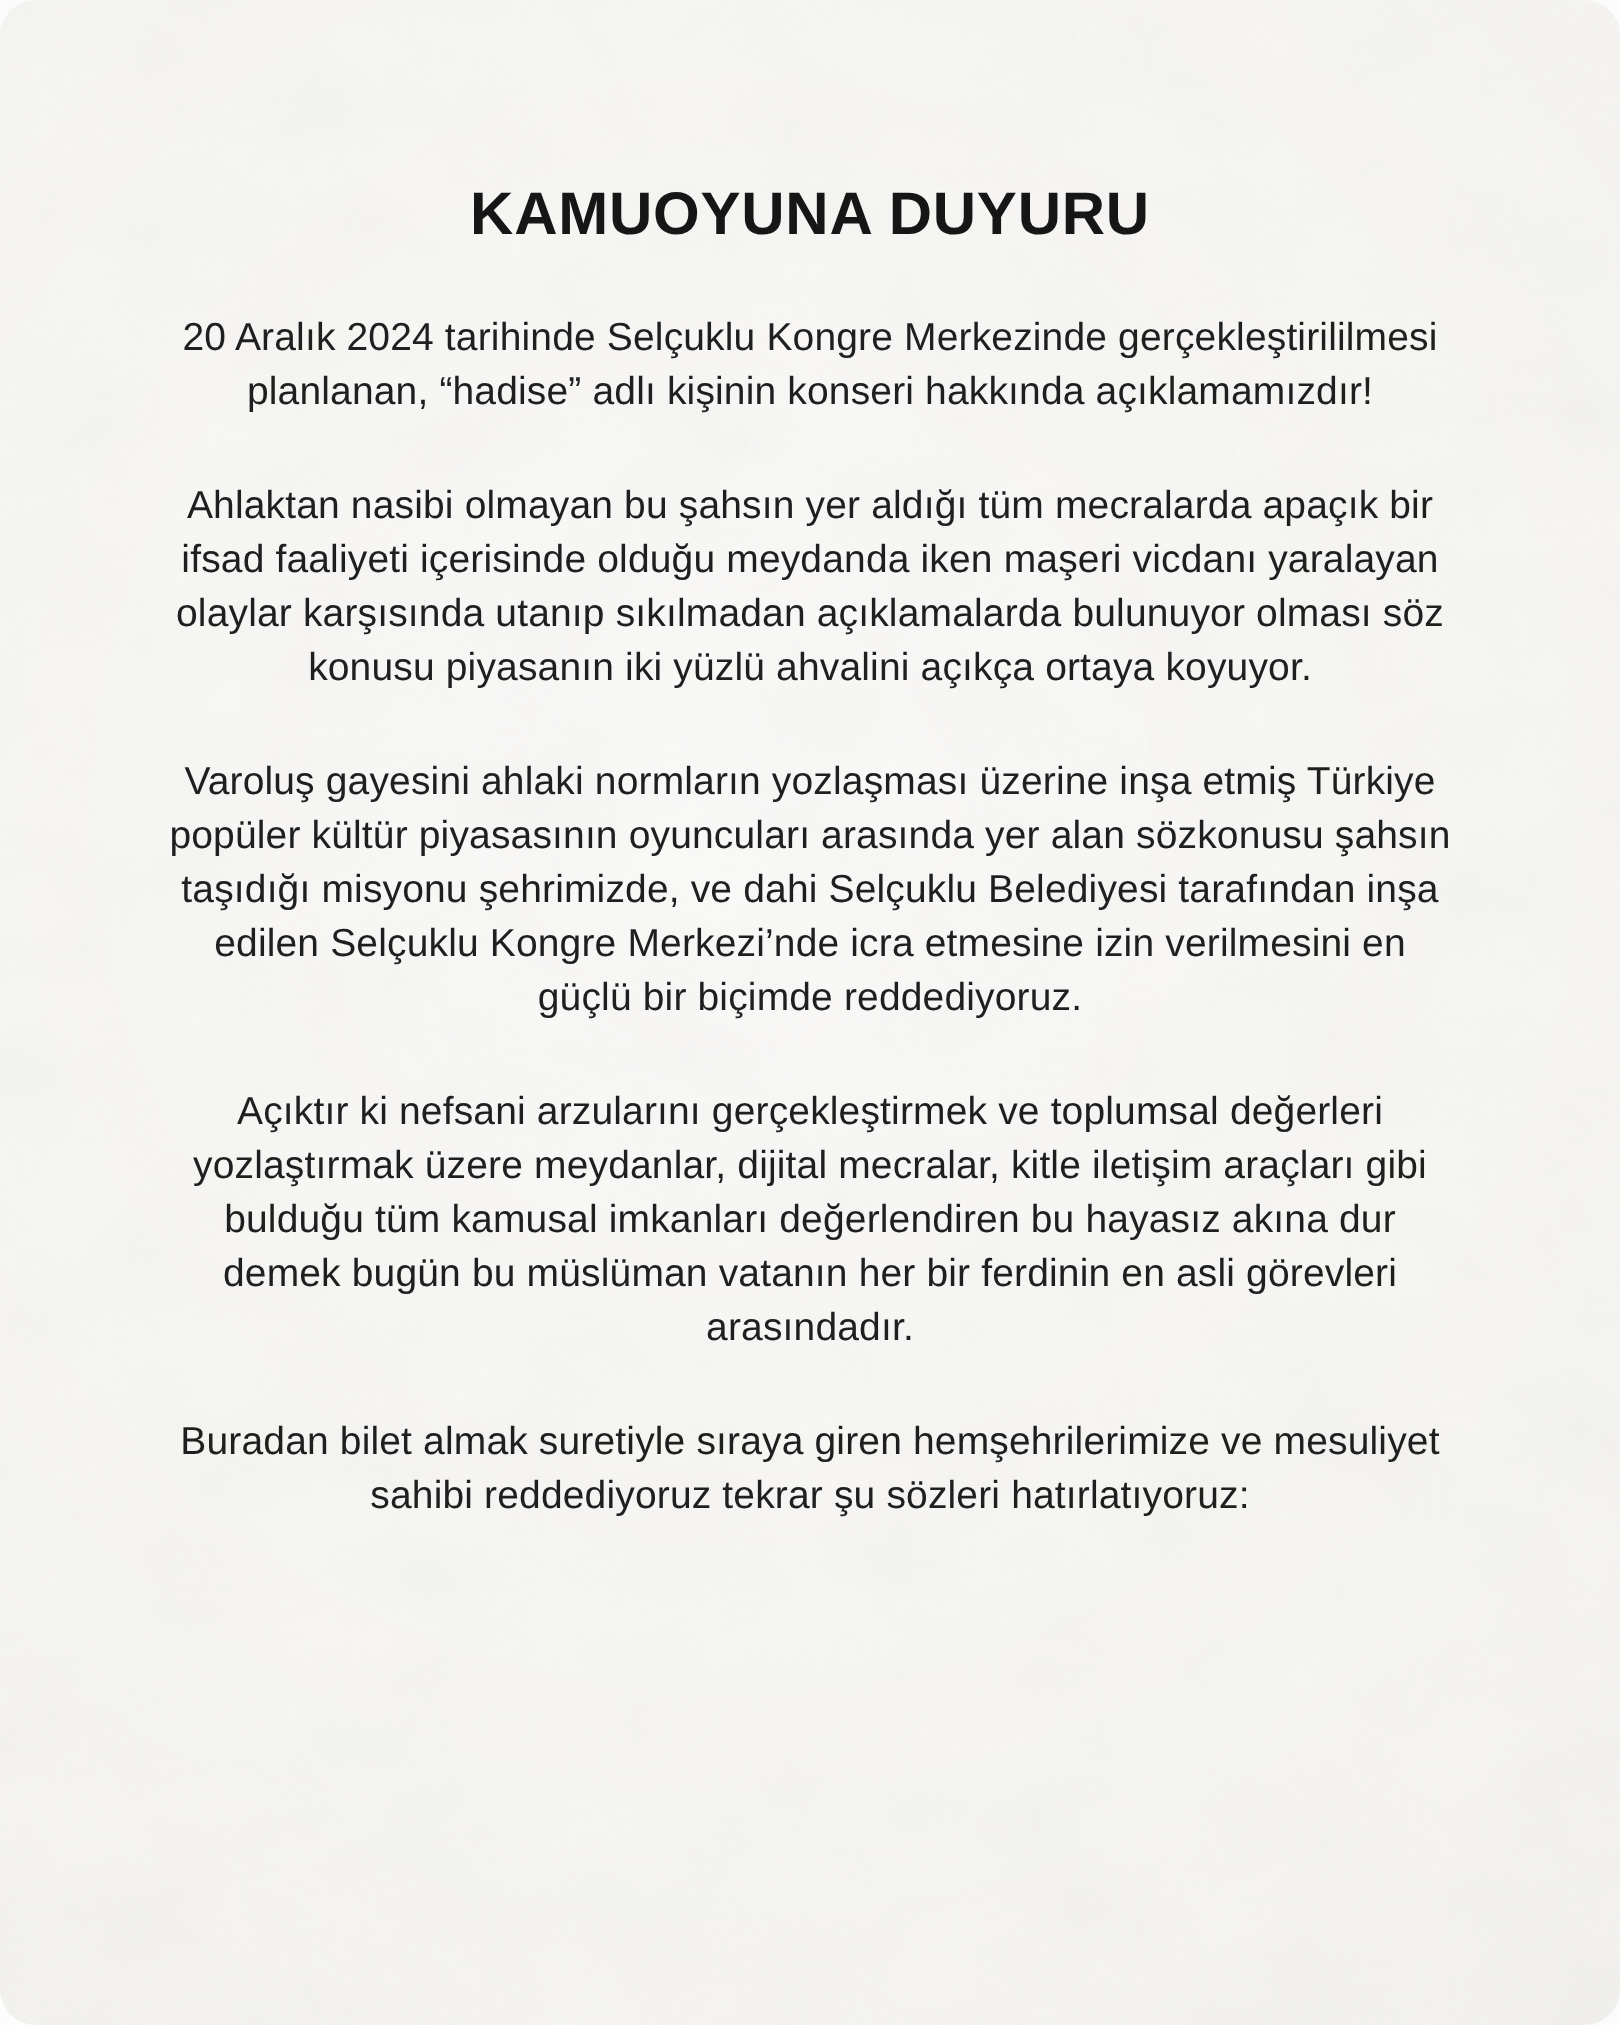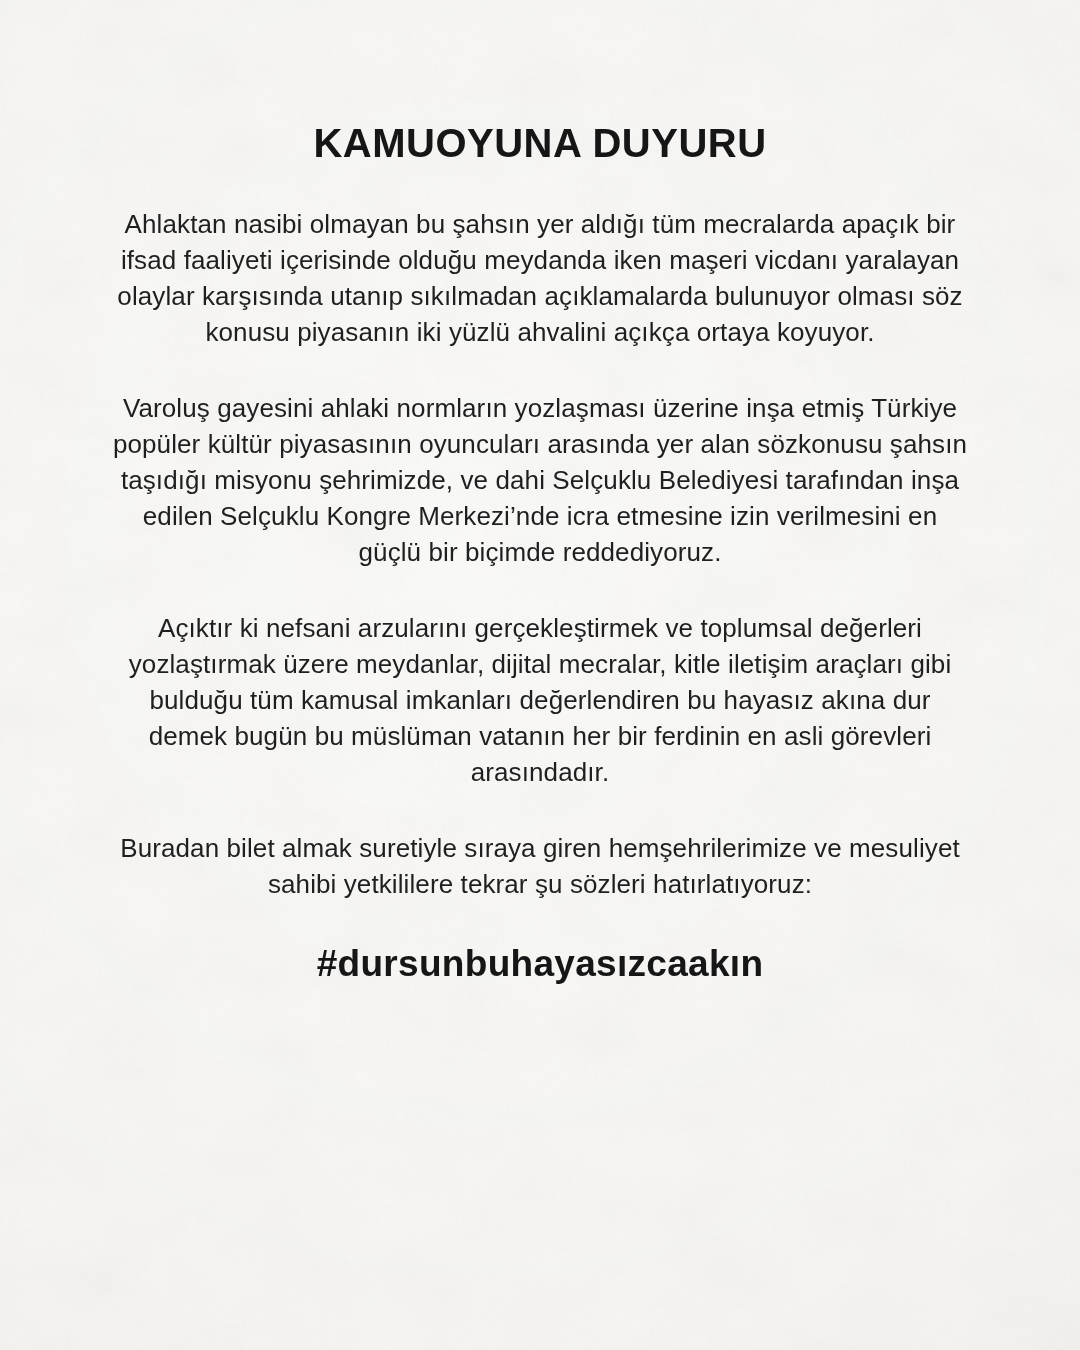--- a/index.html
+++ b/index.html
@@ -14,20 +14,21 @@
   }
   .poster {
     position: relative;
     width: 1080px;
     height: 1350px;
     background: var(--paper_base, #f6f5f2);
     background-image: radial-gradient(ellipse 120% 100% at 45% 40%,
                       rgba(255,255,255,0.55) 0%,
                       rgba(255,255,255,0.0) 60%,
                       rgba(60,60,55,0.05) 100%);
+    border-radius: 24px;
   }
   .texture {
     position: absolute;
     inset: 0;
     display: block;
     pointer-events: none;
   }
   .content {
     position: relative;
     z-index: 2;
@@ -83,26 +84,26 @@
       <feColorMatrix type="saturate" values="0"></feColorMatrix>
     </filter>
     <rect width="100%" height="100%" filter="url(#blotch)" opacity="0.05"></rect>
     <rect width="100%" height="100%" filter="url(#grain)" opacity="0.04"></rect>
   </svg>
 
   <div class="content">
 
     <h1 class="title">KAMUOYUNA DUYURU</h1>
 
+    <p class="para">20 Aralık 2024 tarihinde Selçuklu Kongre Merkezinde gerçekleştirililmesi planlanan, “hadise” adlı kişinin konseri hakkında açıklamamızdır!</p>
 
     <p class="para">Ahlaktan nasibi olmayan bu şahsın yer aldığı tüm mecralarda apaçık bir ifsad faaliyeti içerisinde olduğu meydanda iken maşeri vicdanı yaralayan olaylar karşısında utanıp sıkılmadan açıklamalarda bulunuyor olması söz konusu piyasanın iki yüzlü ahvalini açıkça ortaya koyuyor.</p>
 
     <p class="para">Varoluş gayesini ahlaki normların yozlaşması üzerine inşa etmiş Türkiye popüler kültür piyasasının oyuncuları arasında yer alan sözkonusu şahsın taşıdığı misyonu şehrimizde, ve dahi Selçuklu Belediyesi tarafından inşa edilen Selçuklu Kongre Merkezi’nde icra etmesine izin verilmesini en güçlü bir biçimde reddediyoruz.</p>
 
     <p class="para">Açıktır ki nefsani arzularını gerçekleştirmek ve toplumsal değerleri yozlaştırmak üzere meydanlar, dijital mecralar, kitle iletişim araçları gibi bulduğu tüm kamusal imkanları değerlendiren bu hayasız akına dur demek bugün bu müslüman vatanın her bir ferdinin en asli görevleri arasındadır.</p>
 
-    <p class="para">Buradan bilet almak suretiyle sıraya giren hemşehrilerimize ve mesuliyet sahibi yetkililere tekrar şu sözleri hatırlatıyoruz:</p>
+    <p class="para">Buradan bilet almak suretiyle sıraya giren hemşehrilerimize ve mesuliyet sahibi reddediyoruz tekrar şu sözleri hatırlatıyoruz:</p>
 
 
-    <div class="hashtag">#dursunbuhayasızcaakın</div>
 
   </div>
 </div>
 
 </body></html>

